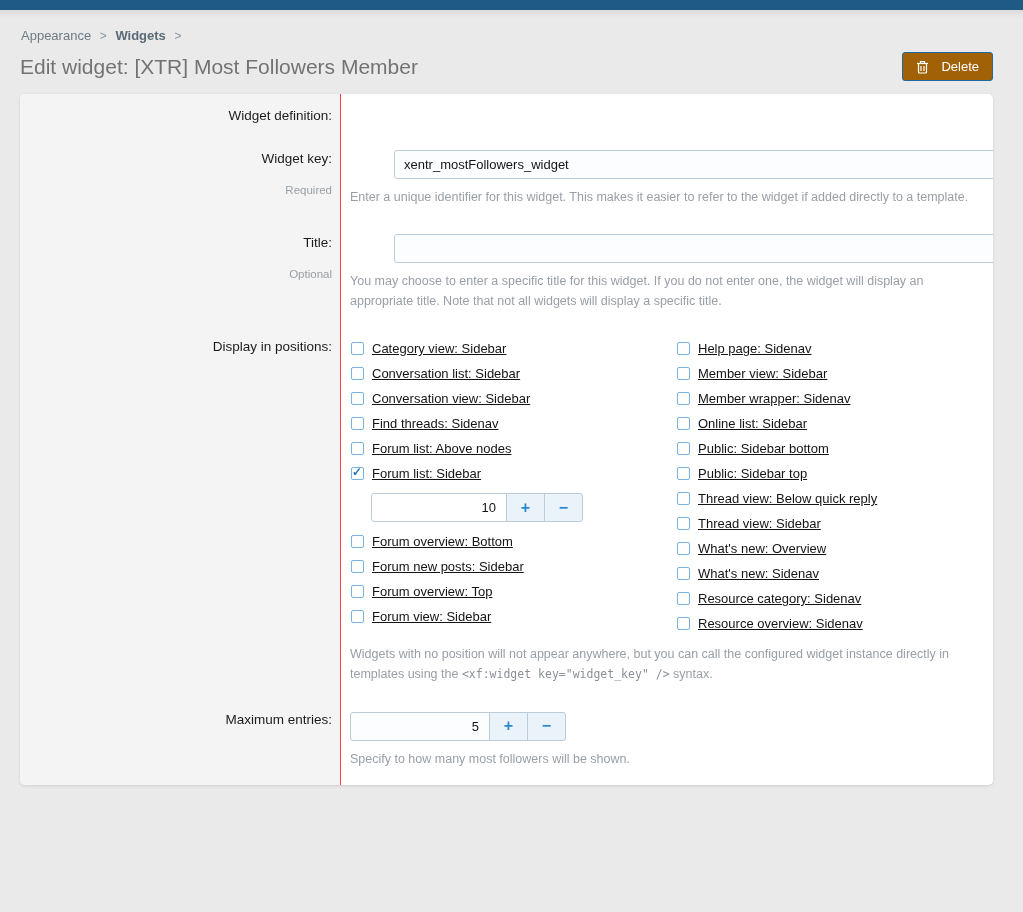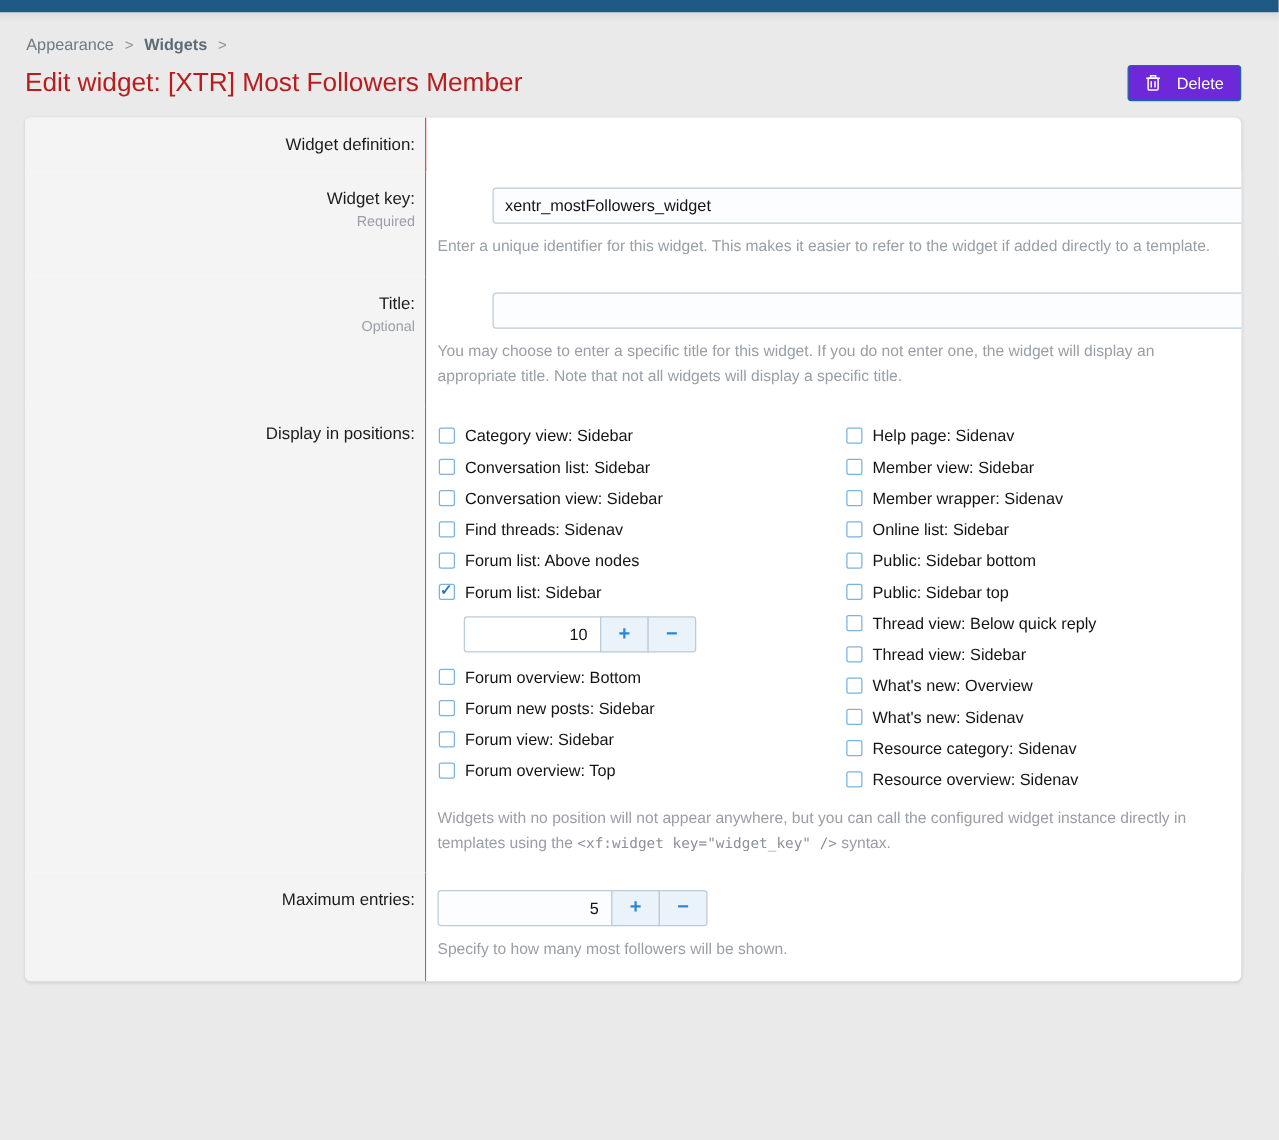--- a/index.html
+++ b/index.html
@@ -17,24 +17,24 @@
     padding:10px 20px 0 21px;
     font-size:13px; color:#6d7a84;
   }
   .breadcrumb .sep { color:#8a959d; margin:0 5px; font-size:12px; }
   .breadcrumb .bc-strong { font-weight:bold; color:#5c6b75; }
 
   .pagehead {
     display:flex; align-items:center; justify-content:space-between;
     padding:9px 30px 0 20px;
   }
-  .pagetitle { font-size:21px; font-weight:400; color:#b91c1c; }
+  .pagetitle { font-size:21px; font-weight:400; color:#737373; }
   .btn-delete {
-    display:inline-flex; gap:12px;
-    background:#6d28d9; border:1px solid #1d6aa3; color:#fff;
+    display:inline-flex; align-items:center; gap:12px;
+    background:#a16207; border:1px solid #1d6aa3; color:#fff;
     font-size:13px; padding:6px 13px; border-radius:3px; cursor:pointer;
     font-family:inherit;
   }
   .btn-delete svg, .btn-save svg { display:block; }
 
   .formblock {
     margin:13px 30px 0 20px;
     width:973px;
     background:#fff;
     border-radius:5px;
@@ -43,21 +43,21 @@
   }
   .row { display:flex; }
   .row-label {
     width:321px; flex:0 0 321px;
     background:#f4f4f4;
     border-right:1px solid #ef4444;
     text-align:right;
     padding:14px 8px 14px 10px;
     font-size:13.5px; color:#1c1c1c;
   }
-  .row-label .hint { font-size:11.5px; color:#9aa0a6; margin-top:6px; }
+  .row-label .hint { font-size:11.5px; color:#9aa0a6; margin-top:18px; }
   .row-content {
     flex:1; background:#fff;
     padding:13px 12px 14px 9px;
   }
   .value-text { font-size:13.5px; color:#141414; padding-top:1px; }
   .explain {
     font-size:12.5px; color:#989fa6; line-height:1.55; margin-top:9px;
   }
   .explain code {
     font-family:"DejaVu Sans Mono", monospace;
@@ -69,38 +69,38 @@
     background:#fcfdff;
     font-family:inherit; font-size:13px; color:#141414;
     padding:0 9px;
     margin-left:44px;
   }
 
   .poscols { display:flex; gap:0; }
   .poscol { width:326px; }
   .cb {
     display:flex; align-items:center;
-    margin:3px 0 10px 1px; cursor:pointer;
+    margin:3px 0 10px 1px; cursor:pointer;text-decoration:underline;
   }
   .box {
     width:13px; height:13px; flex:0 0 13px;
     border:1px solid #79b3de; border-radius:2px;
     background:#fff; position:relative;
   }
   .box.on::after {
     content:"✓";
     position:absolute; left:0; top:-3px;
     font-size:12px; font-weight:bold; color:#1d76b5;
   }
   .cbl { font-size:13px; color:#141414; margin-left:8px; white-space:nowrap; }
 
   .spinner { display:inline-flex; height:29px; margin:2px 0 9px 21px; }
   .spinner.flush { margin:1px 0 0 0; }
   .spinner input {
-    width:110px; height:29px;
+    width:136px; height:29px;
     border:1px solid #bccbd8; border-radius:3px 0 0 3px;
     background:#fff; text-align:right;
     font-family:inherit; font-size:13px; color:#141414;
     padding:0 10px;
   }
   .spinner.flush input { width:140px; background:#fcfdff; }
   .spin-btn {
     width:39px; height:29px; margin-left:-1px;
     border:1px solid #bccbd8; background:#ebf3fa;
     color:#2c87cc; font-size:16px; font-weight:bold;
@@ -201,25 +201,25 @@
           <label class="cb">
             <span class="box"></span>
             <span class="cbl">Forum overview: Bottom</span>
           </label>
           <label class="cb">
             <span class="box"></span>
             <span class="cbl">Forum new posts: Sidebar</span>
           </label>
           <label class="cb">
             <span class="box"></span>
+            <span class="cbl">Forum overview: Top</span>
+          </label>
+          <label class="cb">
+            <span class="box"></span>
             <span class="cbl">Forum view: Sidebar</span>
-          </label>
-          <label class="cb">
-            <span class="box"></span>
-            <span class="cbl">Forum overview: Top</span>
           </label>
         </div>
         <div class="poscol">
           <label class="cb">
             <span class="box"></span>
             <span class="cbl">Help page: Sidenav</span>
           </label>
           <label class="cb">
             <span class="box"></span>
             <span class="cbl">Member view: Sidebar</span>

